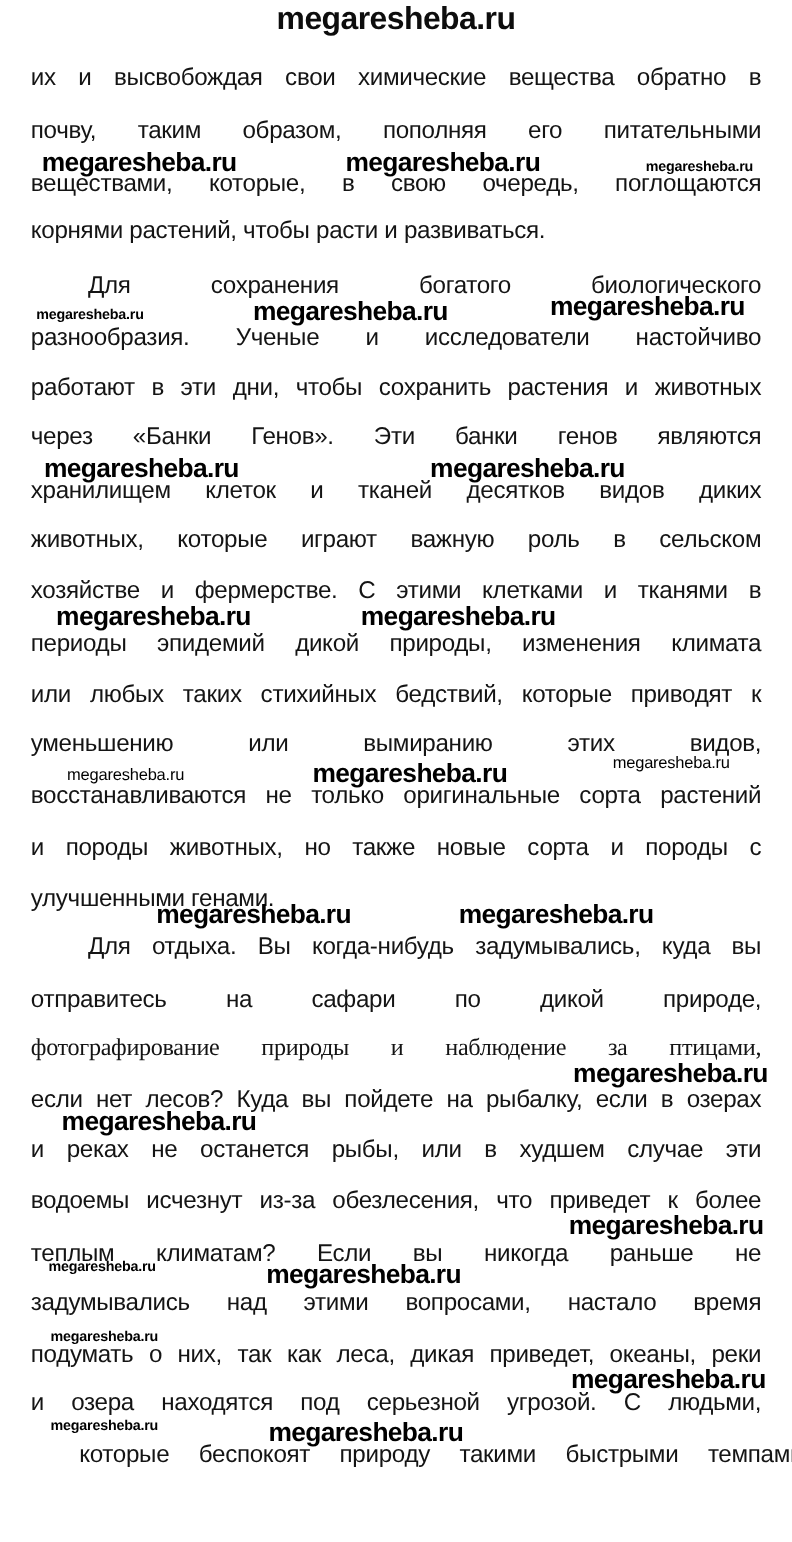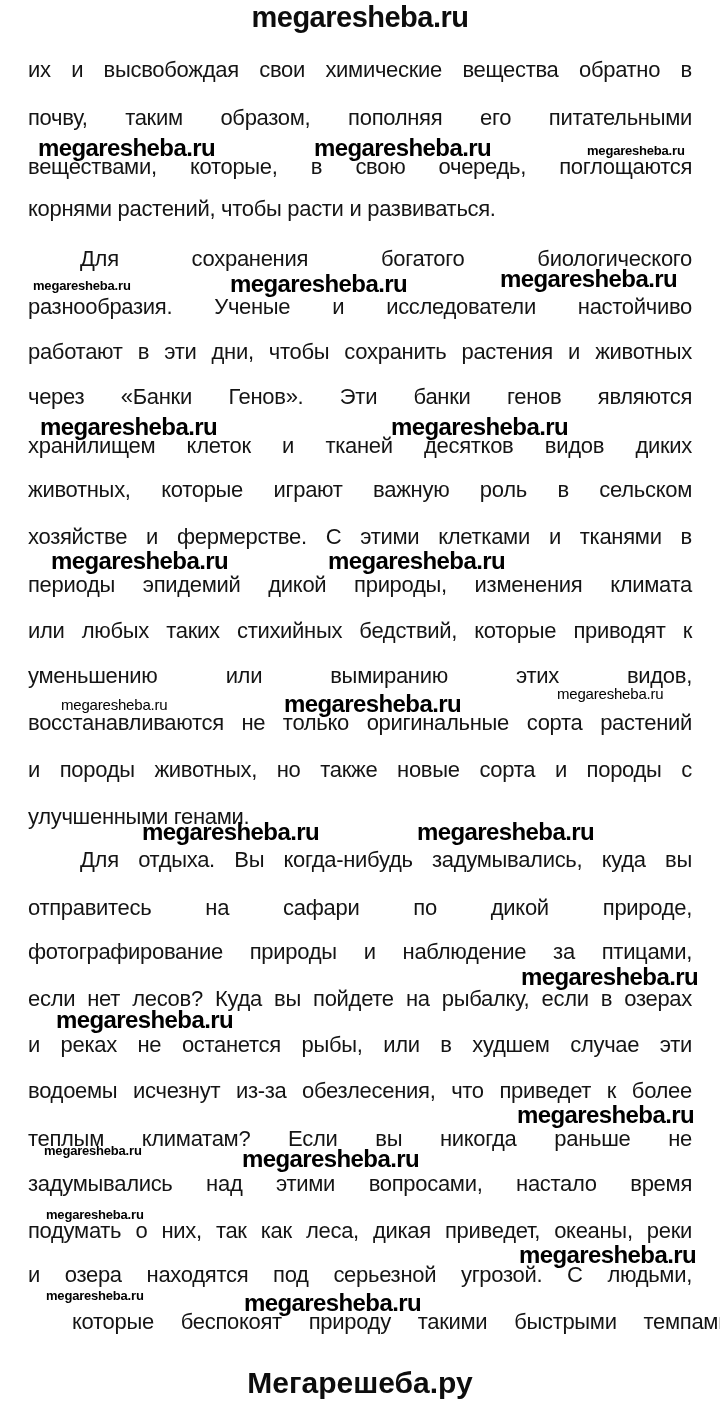--- a/index.html
+++ b/index.html
@@ -85,21 +85,21 @@
       <div class="text-line justify" style="top: 477px;">животных, которые играют важную роль в сельском</div>
       <div class="text-line justify" style="top: 524px;">хозяйстве и фермерстве. С этими клетками и тканями в</div>
       <div class="text-line justify" style="top: 572px;">периоды эпидемий дикой природы, изменения климата</div>
       <div class="text-line justify" style="top: 618px;">или любых таких стихийных бедствий, которые приводят к</div>
       <div class="text-line justify" style="top: 663px;">уменьшению или вымиранию этих видов,</div>
       <div class="text-line justify" style="top: 710px;">восстанавливаются не только оригинальные сорта растений</div>
       <div class="text-line justify" style="top: 757px;">и породы животных, но также новые сорта и породы с</div>
       <div class="text-line" style="top: 804px;">улучшенными генами.</div>
       <div class="text-line justify" style="top: 847px; padding-left: 52px;">Для отдыха. Вы когда-нибудь задумывались, куда вы</div>
       <div class="text-line justify" style="top: 895px;">отправитесь на сафари по дикой природе,</div>
-      <div class="text-line justify" style="top: 939px;">фотографирование природы и наблюдение за птицами,</div>
+      <div class="text-line justify" style="top: 939px; font-family: Liberation Serif, serif;">фотографирование природы и наблюдение за птицами,</div>
       <div class="text-line justify" style="top: 986px;">если нет лесов? Куда вы пойдете на рыбалку, если в озерах</div>
       <div class="text-line justify" style="top: 1032px;">и реках не останется рыбы, или в худшем случае эти</div>
       <div class="text-line justify" style="top: 1078px;">водоемы исчезнут из-за обезлесения, что приведет к более</div>
       <div class="text-line justify" style="top: 1126px;">теплым климатам? Если вы никогда раньше не</div>
       <div class="text-line justify" style="top: 1171px;">задумывались над этими вопросами, настало время</div>
       <div class="text-line justify" style="top: 1218px;">подумать о них, так как леса, дикая приведет, океаны, реки</div>
       <div class="text-line justify" style="top: 1262px;">и озера находятся под серьезной угрозой. С людьми,</div>
       <div class="text-line justify" style="top: 1309px; margin-left: 44px;">которые беспокоят природу такими быстрыми темпами,</div>
       <div class="wm wm-bold-large" style="left: 38px; top: 136px;">megaresheba.ru</div>
       <div class="wm wm-bold-large" style="left: 314px; top: 136px;">megaresheba.ru</div>
@@ -120,14 +120,13 @@
       <div class="wm wm-bold-large" style="left: 56px; top: 1008px;">megaresheba.ru</div>
       <div class="wm wm-bold-large" style="left: 517px; top: 1103px;">megaresheba.ru</div>
       <div class="wm wm-bold-small" style="left: 44px; top: 1144px;">megaresheba.ru</div>
       <div class="wm wm-bold-large" style="left: 242px; top: 1147px;">megaresheba.ru</div>
       <div class="wm wm-bold-small" style="left: 46px; top: 1208px;">megaresheba.ru</div>
       <div class="wm wm-bold-large" style="left: 519px; top: 1243px;">megaresheba.ru</div>
       <div class="wm wm-bold-small" style="left: 46px; top: 1289px;">megaresheba.ru</div>
       <div class="wm wm-bold-large" style="left: 244px; top: 1291px;">megaresheba.ru</div>
     </div>
 
-  <div class="site-footer">Мегарешеба.ру</div>
 </div>
 
 </body></html>

